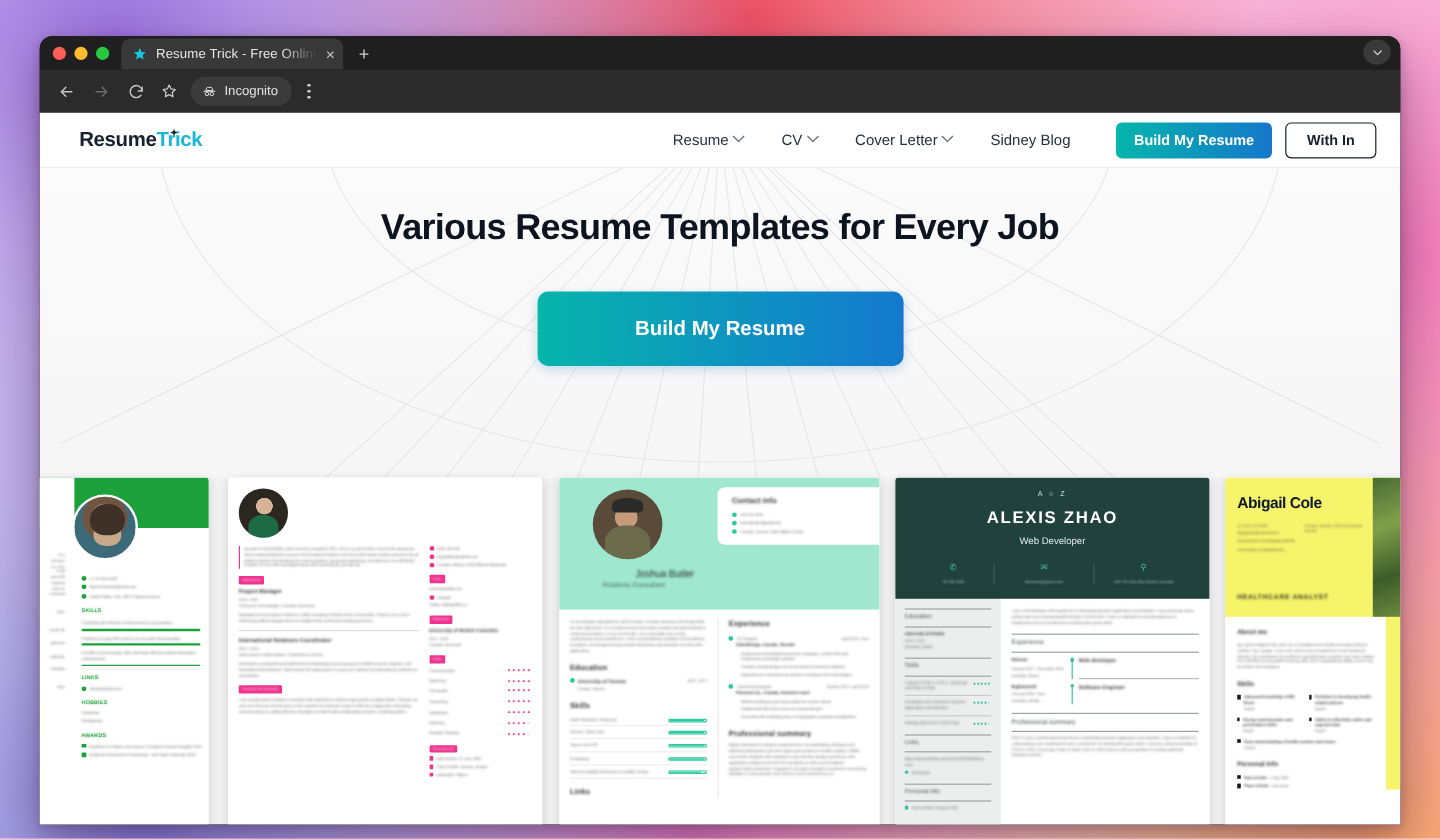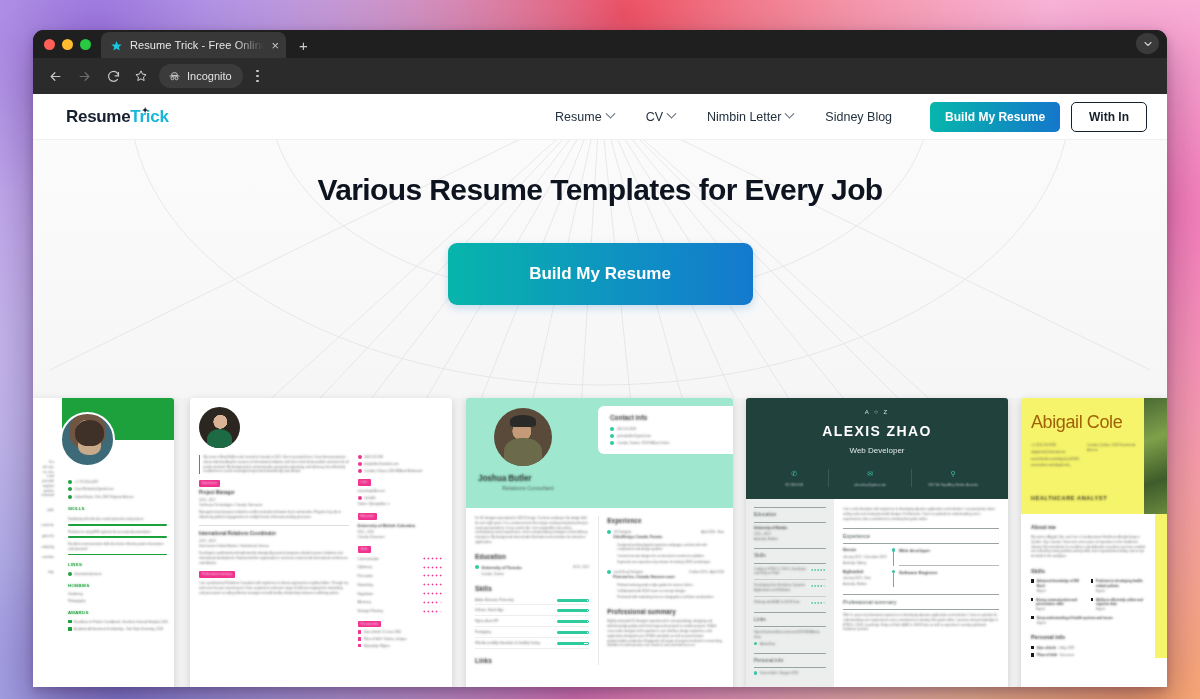--- a/index.html
+++ b/index.html
@@ -282,21 +282,21 @@
       <div class="nav">
         <div class="nav-item">
           <span>Resume</span>
           <i class="chev"></i>
         </div>
         <div class="nav-item">
           <span>CV</span>
           <i class="chev"></i>
         </div>
         <div class="nav-item">
-          <span>Nimbin Letter</span>
+          <span>Cover Letter</span>
           <i class="chev"></i>
         </div>
         <div class="nav-item">
           <span>Sidney Blog</span>
         </div>
       </div>
       <div class="hdr-actions">
         <button class="btn-build">Build My Resume</button>
         <button class="btn-signin">With In</button>
       </div>
@@ -492,21 +492,21 @@
                 <span class="sq" style="background:#ef338f"></span>
                 <span class="blur lbl">Nationality: Filipino</span>
               </div>
           </div>
         </div>
       </div>
 
       <div class="card c3">
         <div class="mint" style="height:110px;position:relative">
           <div style="position:absolute;left:28px;top:10px" class="c3-photo"></div>
-          <div class="blur-d" style="position:absolute;left:12px;top:74px;width:100px;text-align:left;font-size:8.4px;font-weight:700;letter-spacing:-.2px">Joshua Butler</div>
+          <div class="blur-d" style="position:absolute;left:12px;top:74px;width:100px;text-align:right;font-size:8.4px;font-weight:400;letter-spacing:-.2px">Joshua Butler</div>
           <div class="blur" style="position:absolute;left:12px;top:86px;width:100px;text-align:center;font-size:5.6px;text-shadow:0 0 2px rgba(70,80,78,.9)">Relations Consultant</div>
           <div style="position:absolute;left:132px;top:8px;right:0;background:#fff;border-radius:6px 0 0 6px;padding:7px 9px 8px 12px">
             <div class="blur-d" style="font-size:6.4px;font-weight:700">Contact info</div>
             <div style="display:flex;gap:3px;margin-top:4px">
                 <span class="ico-dot" style="background:#2ecb9f"></span>
                 <span class="blur lbl">400 101 0618</span>
               </div>
             <div style="display:flex;gap:3px;margin-top:2.5px">
                 <span class="ico-dot" style="background:#2ecb9f"></span>
                 <span class="blur lbl">joshuabutler@gmail.com</span>
@@ -673,21 +673,21 @@
             </div>
             <div class="blur" style="font-size:5.4px;text-shadow:0 0 2px rgba(50,60,58,.95);border-top:.8px solid #9aa5a2;border-bottom:.8px solid #9aa5a2;padding:3px 0;margin-top:7px">Professional summary</div>
             <div class="blur lbl" style="margin-top:3px">With 3+ years of professional experience in developing dynamic applications and websites, I have an aptitude for understanding user requirements and a commitment to meeting their goals online. I possess strong knowledge of HTML5, CSS3, JavaScript, Ruby on Rails, AJAX &amp; JSON Data as well as expertise in creating optimized Database Queries.</div>
           </div>
         </div>
       </div>
 
       <div class="card c5">
         <div class="yel" style="height:116px;position:relative;padding:11px 10px 0 10px">
           <div class="c5-photo" style="position:absolute;right:0;top:0;width:26px;height:100%"></div>
-          <div style="font-size:18px;font-weight:400;color:#a16207;letter-spacing:-.4px">Abigail Cole</div>
+          <div style="font-size:13px;font-weight:700;color:#0f172a;letter-spacing:-.4px">Abigail Cole</div>
           <div style="display:flex;gap:7px;margin-top:7px;padding-right:24px">
             <div style="flex:1">
               <div class="blur lbl">+1 (115) 347-6965</div>
               <div class="blur lbl" style="margin-top:2px">abigailcole@hotmail.com</div>
               <div class="blur lbl" style="margin-top:2px">www.linkedin.com/abigail-cole9096</div>
               <div class="blur lbl" style="margin-top:2px">www.twitter.com/abigail-cole_</div>
             </div>
             <div style="flex:1">
               <div class="blur lbl">Canada, Quebec, 5619 Drummond Avenue</div>
             </div>

